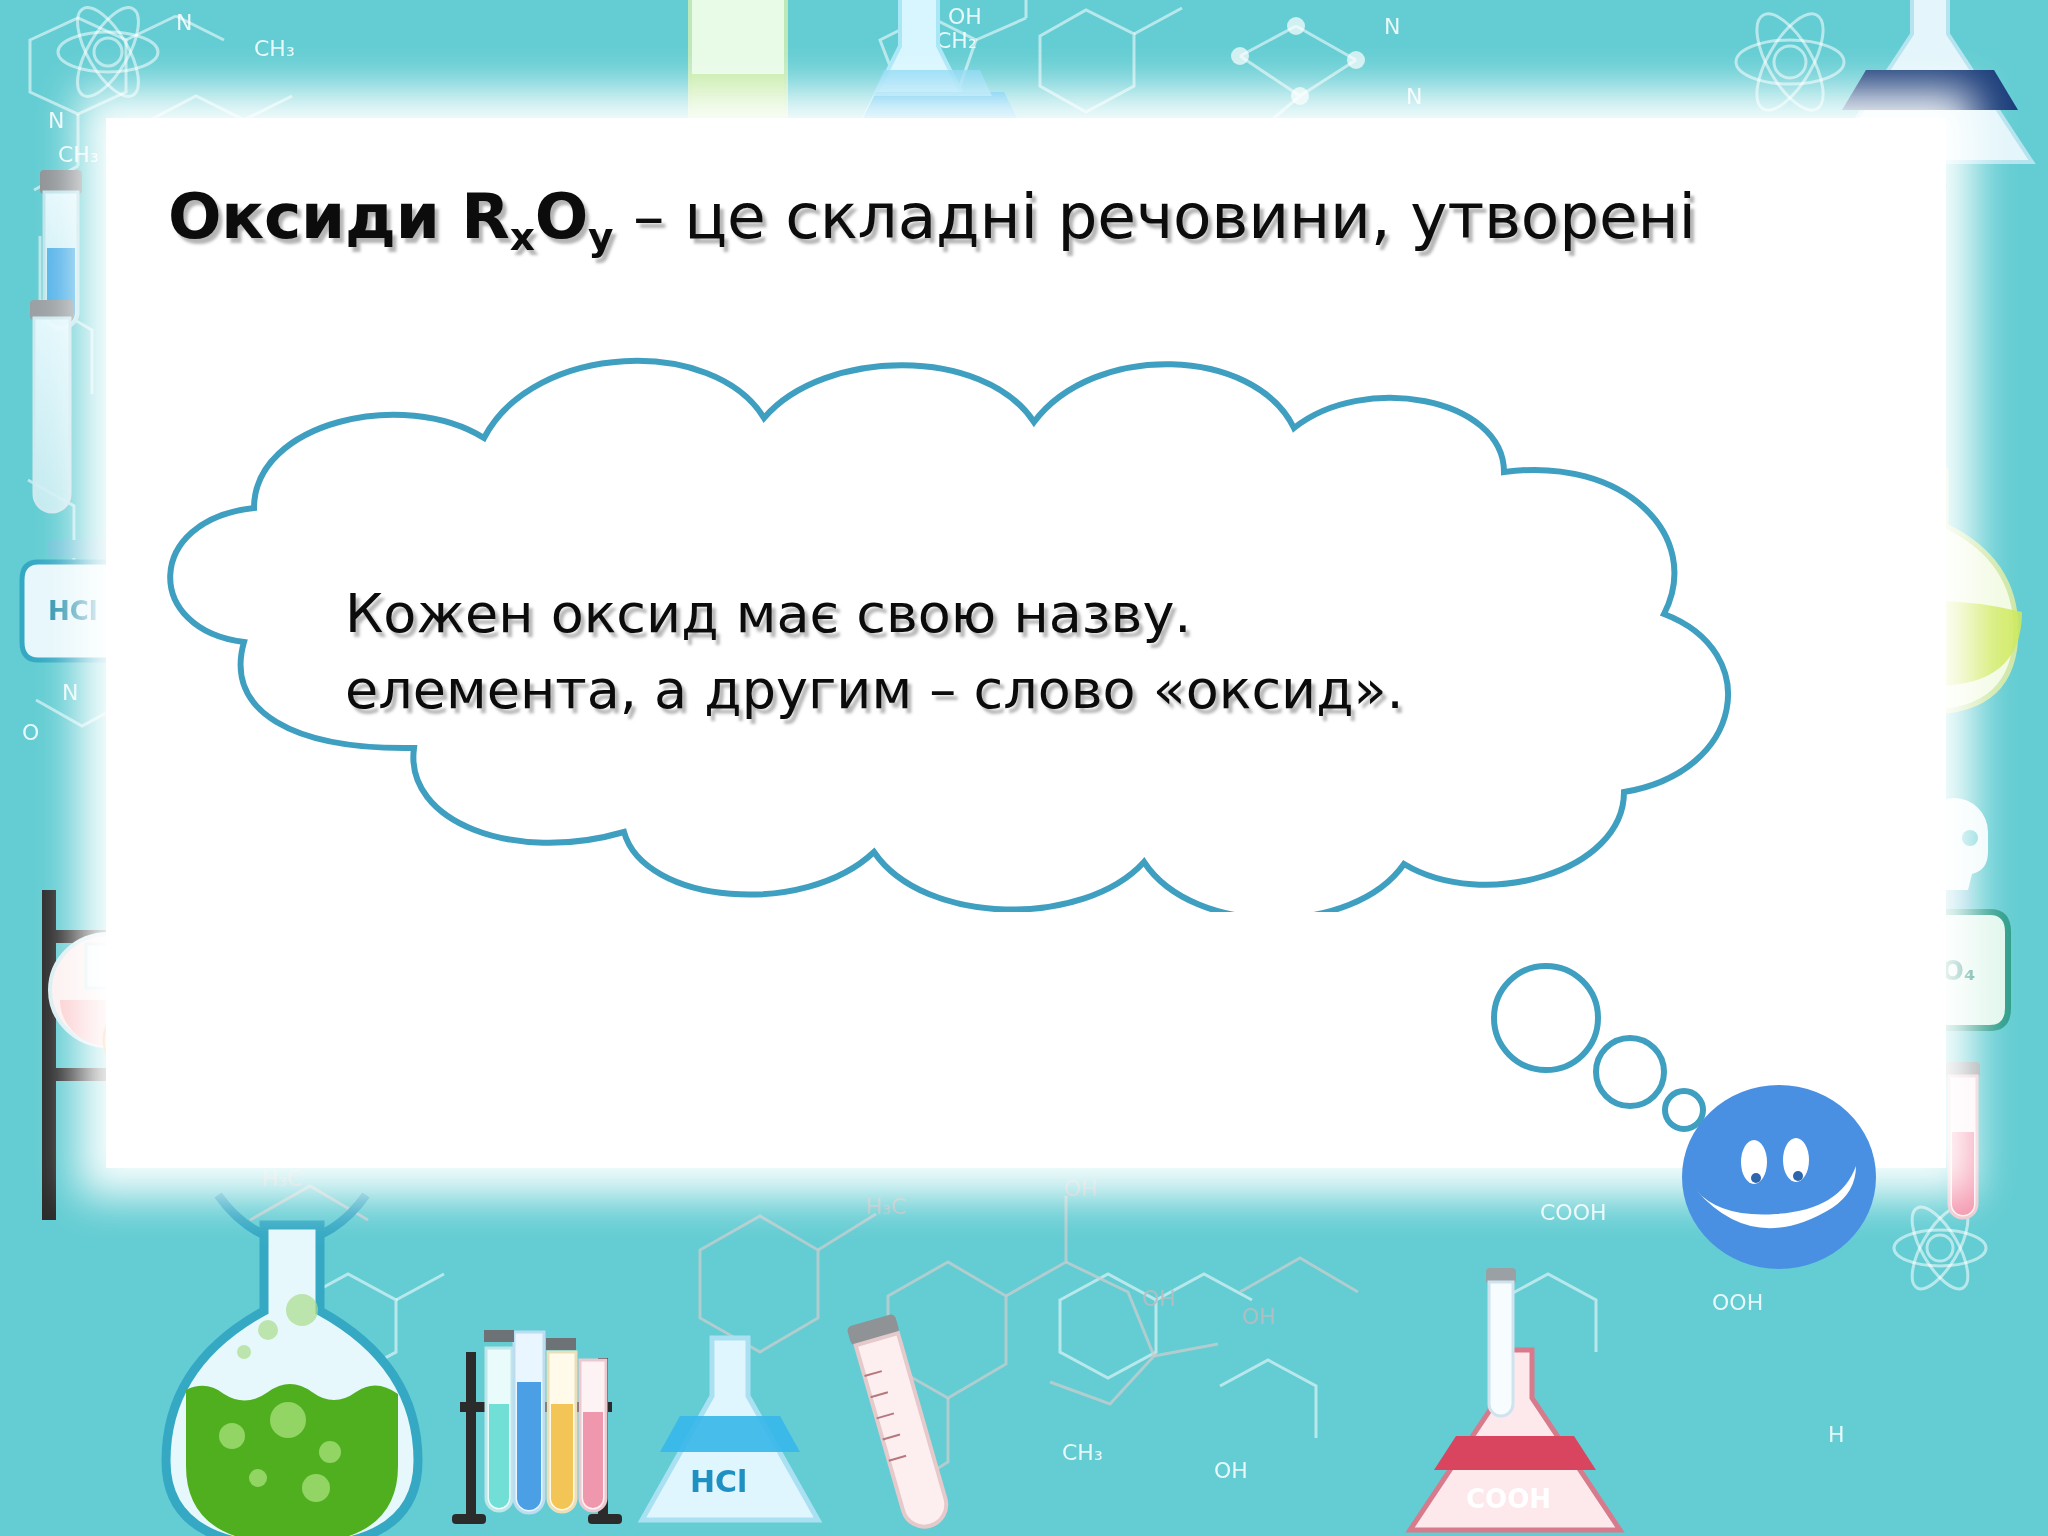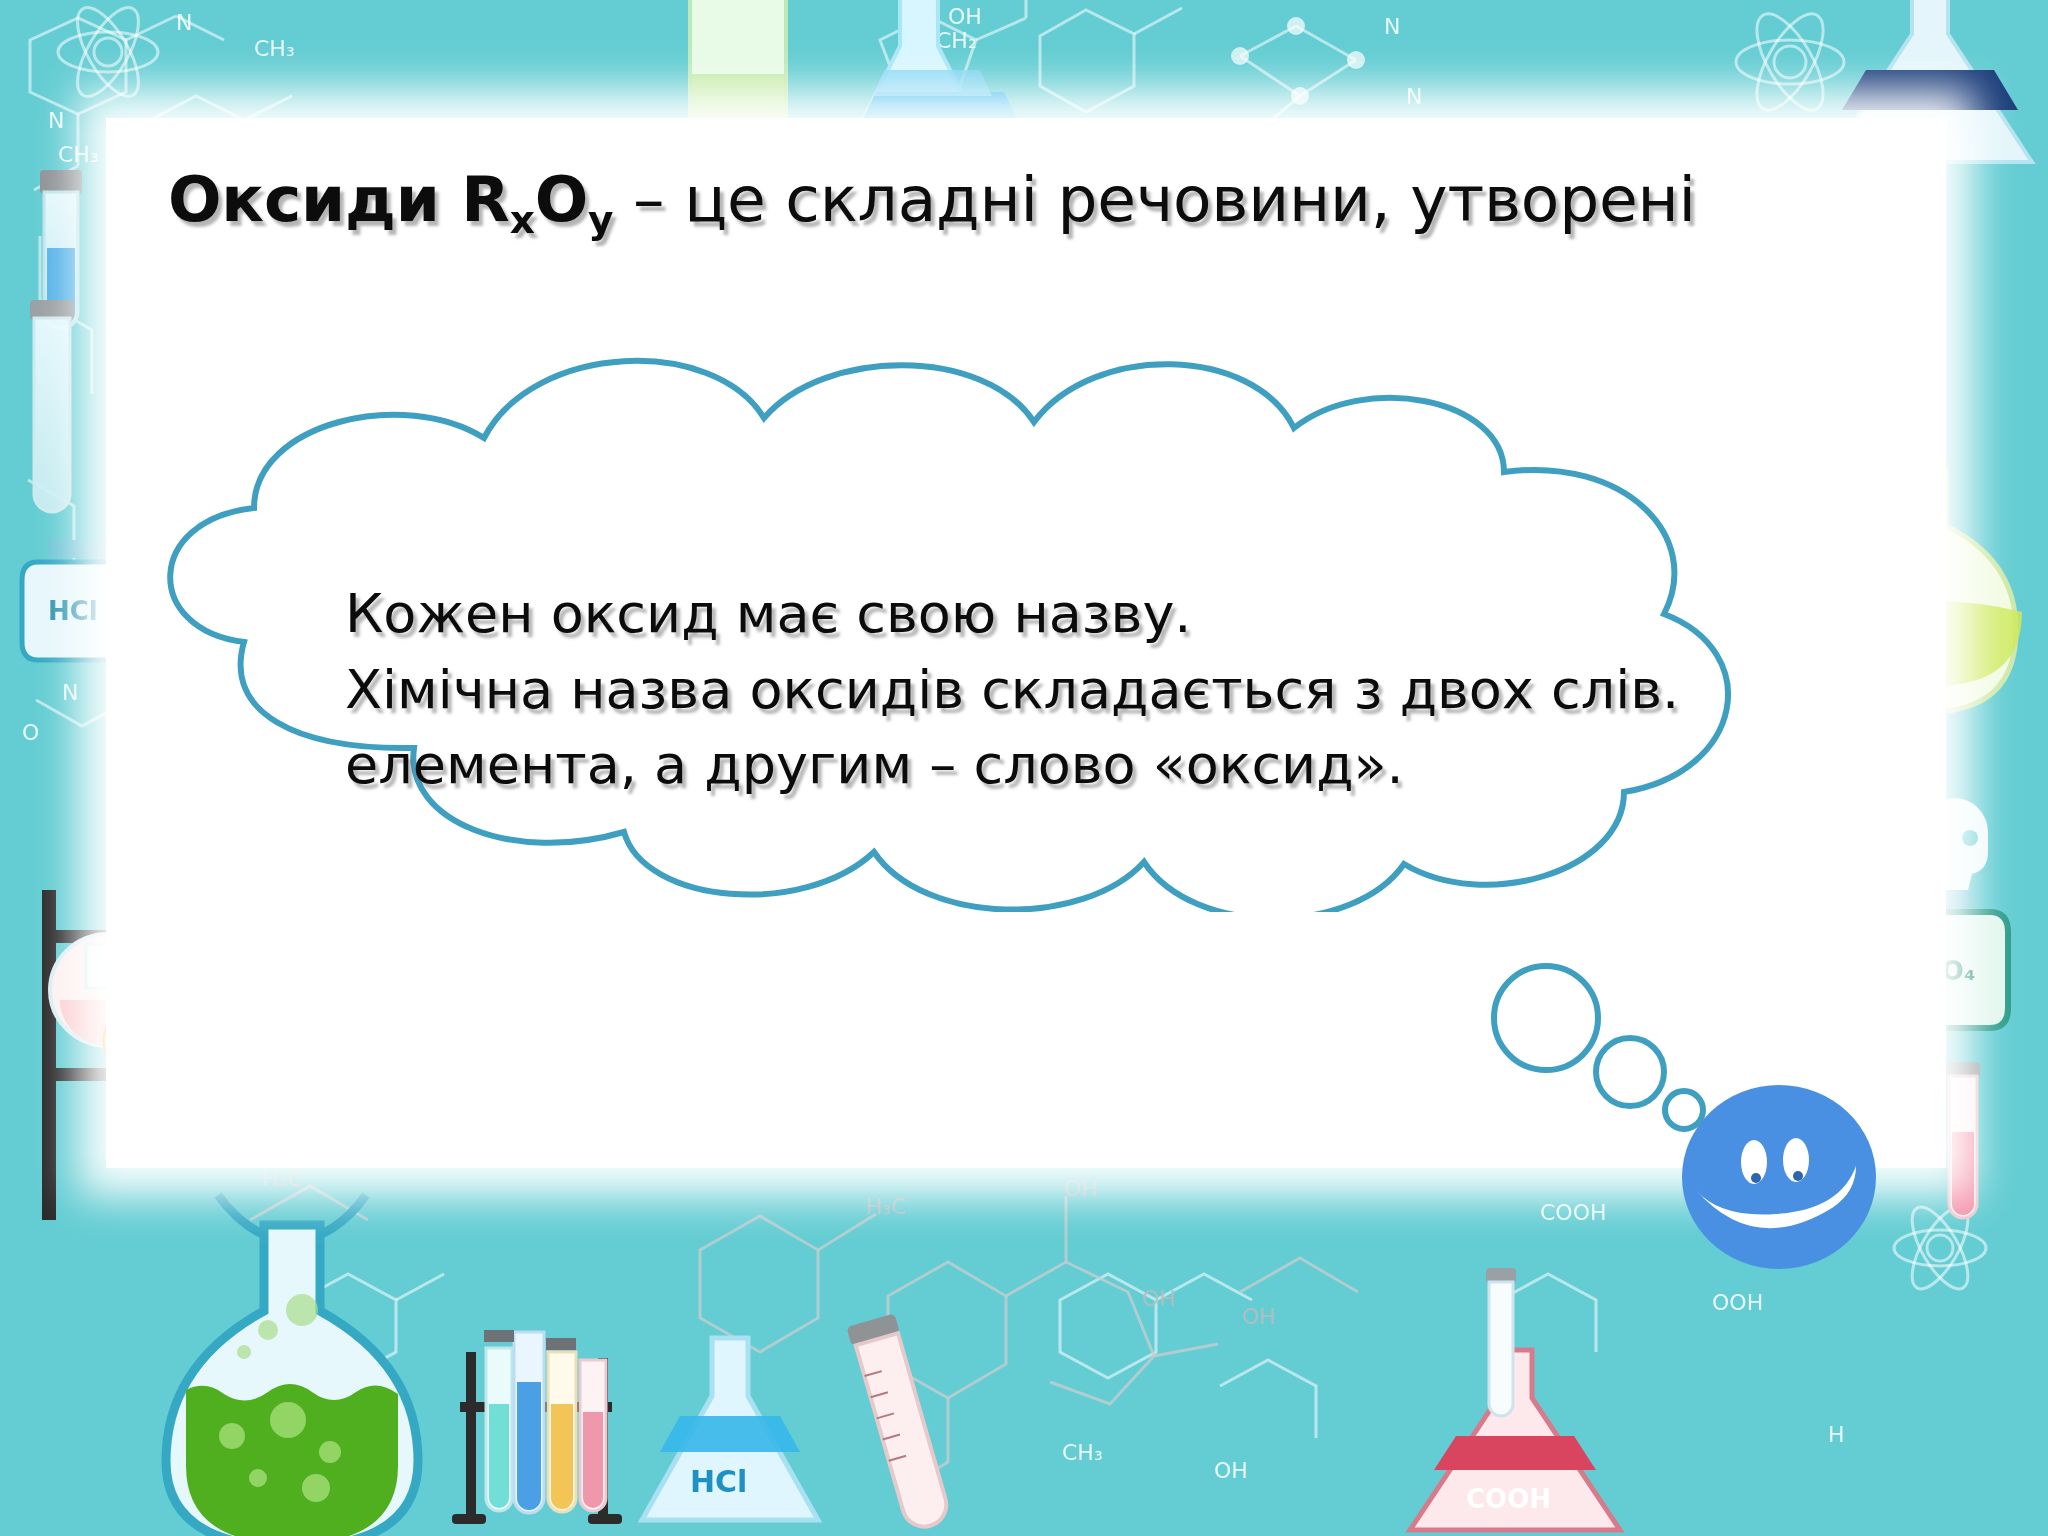--- a/index.html
+++ b/index.html
@@ -46,21 +46,21 @@
     left:-30px; top:-22px; right:-30px; bottom:-26px;
     background:#ffffff;
     filter: blur(18px);
     z-index:-1;
   }
 
   
   #headline {
     position: absolute;
     left: 168px;
-    top: 162px;
+    top: 179px;
     width: 1620px;
     color: #0c0c0c;
     font-family: "DejaVu Sans", sans-serif;
     font-size: 63px;
     line-height: 1.22;
     letter-spacing: -0.2px;
     text-shadow: 4px 5px 3px rgba(90,90,90,0.45);
     font-weight: 400;
   }
   #headline .strong { font-weight: 700; }
@@ -405,21 +405,20 @@
         C 980 576, 820 574, 770 500
         C 700 566, 540 552, 520 480
         C 410 512, 300 470, 310 396
         C 190 398, 120 360, 140 290
         Z" fill="none" stroke="#3f9fc0" stroke-width="6" stroke-linecap="round"></path>
     </svg>
   </div>
 
   <div id="cloud-text">
     <span class="cl-line">Кожен оксид має свою назву.</span>
-    <span class="cl-line">Хімічна назва оксидів складається з двох слів.</span>
     <span class="cl-line">елемента, а другим – слово «оксид».</span>
   </div>
 
   <svg class="tail-bubbles" width="260" height="180" viewBox="0 0 260 180" xmlns="http://www.w3.org/2000/svg">
     <circle cx="66" cy="58" r="52" fill="none" stroke="#3f9fc0" stroke-width="6"></circle>
     <circle cx="150" cy="112" r="34" fill="none" stroke="#3f9fc0" stroke-width="6"></circle>
     <circle cx="204" cy="150" r="19" fill="none" stroke="#3f9fc0" stroke-width="6"></circle>
   </svg>
 
   <svg id="smiley" viewBox="0 0 198 190" xmlns="http://www.w3.org/2000/svg">

